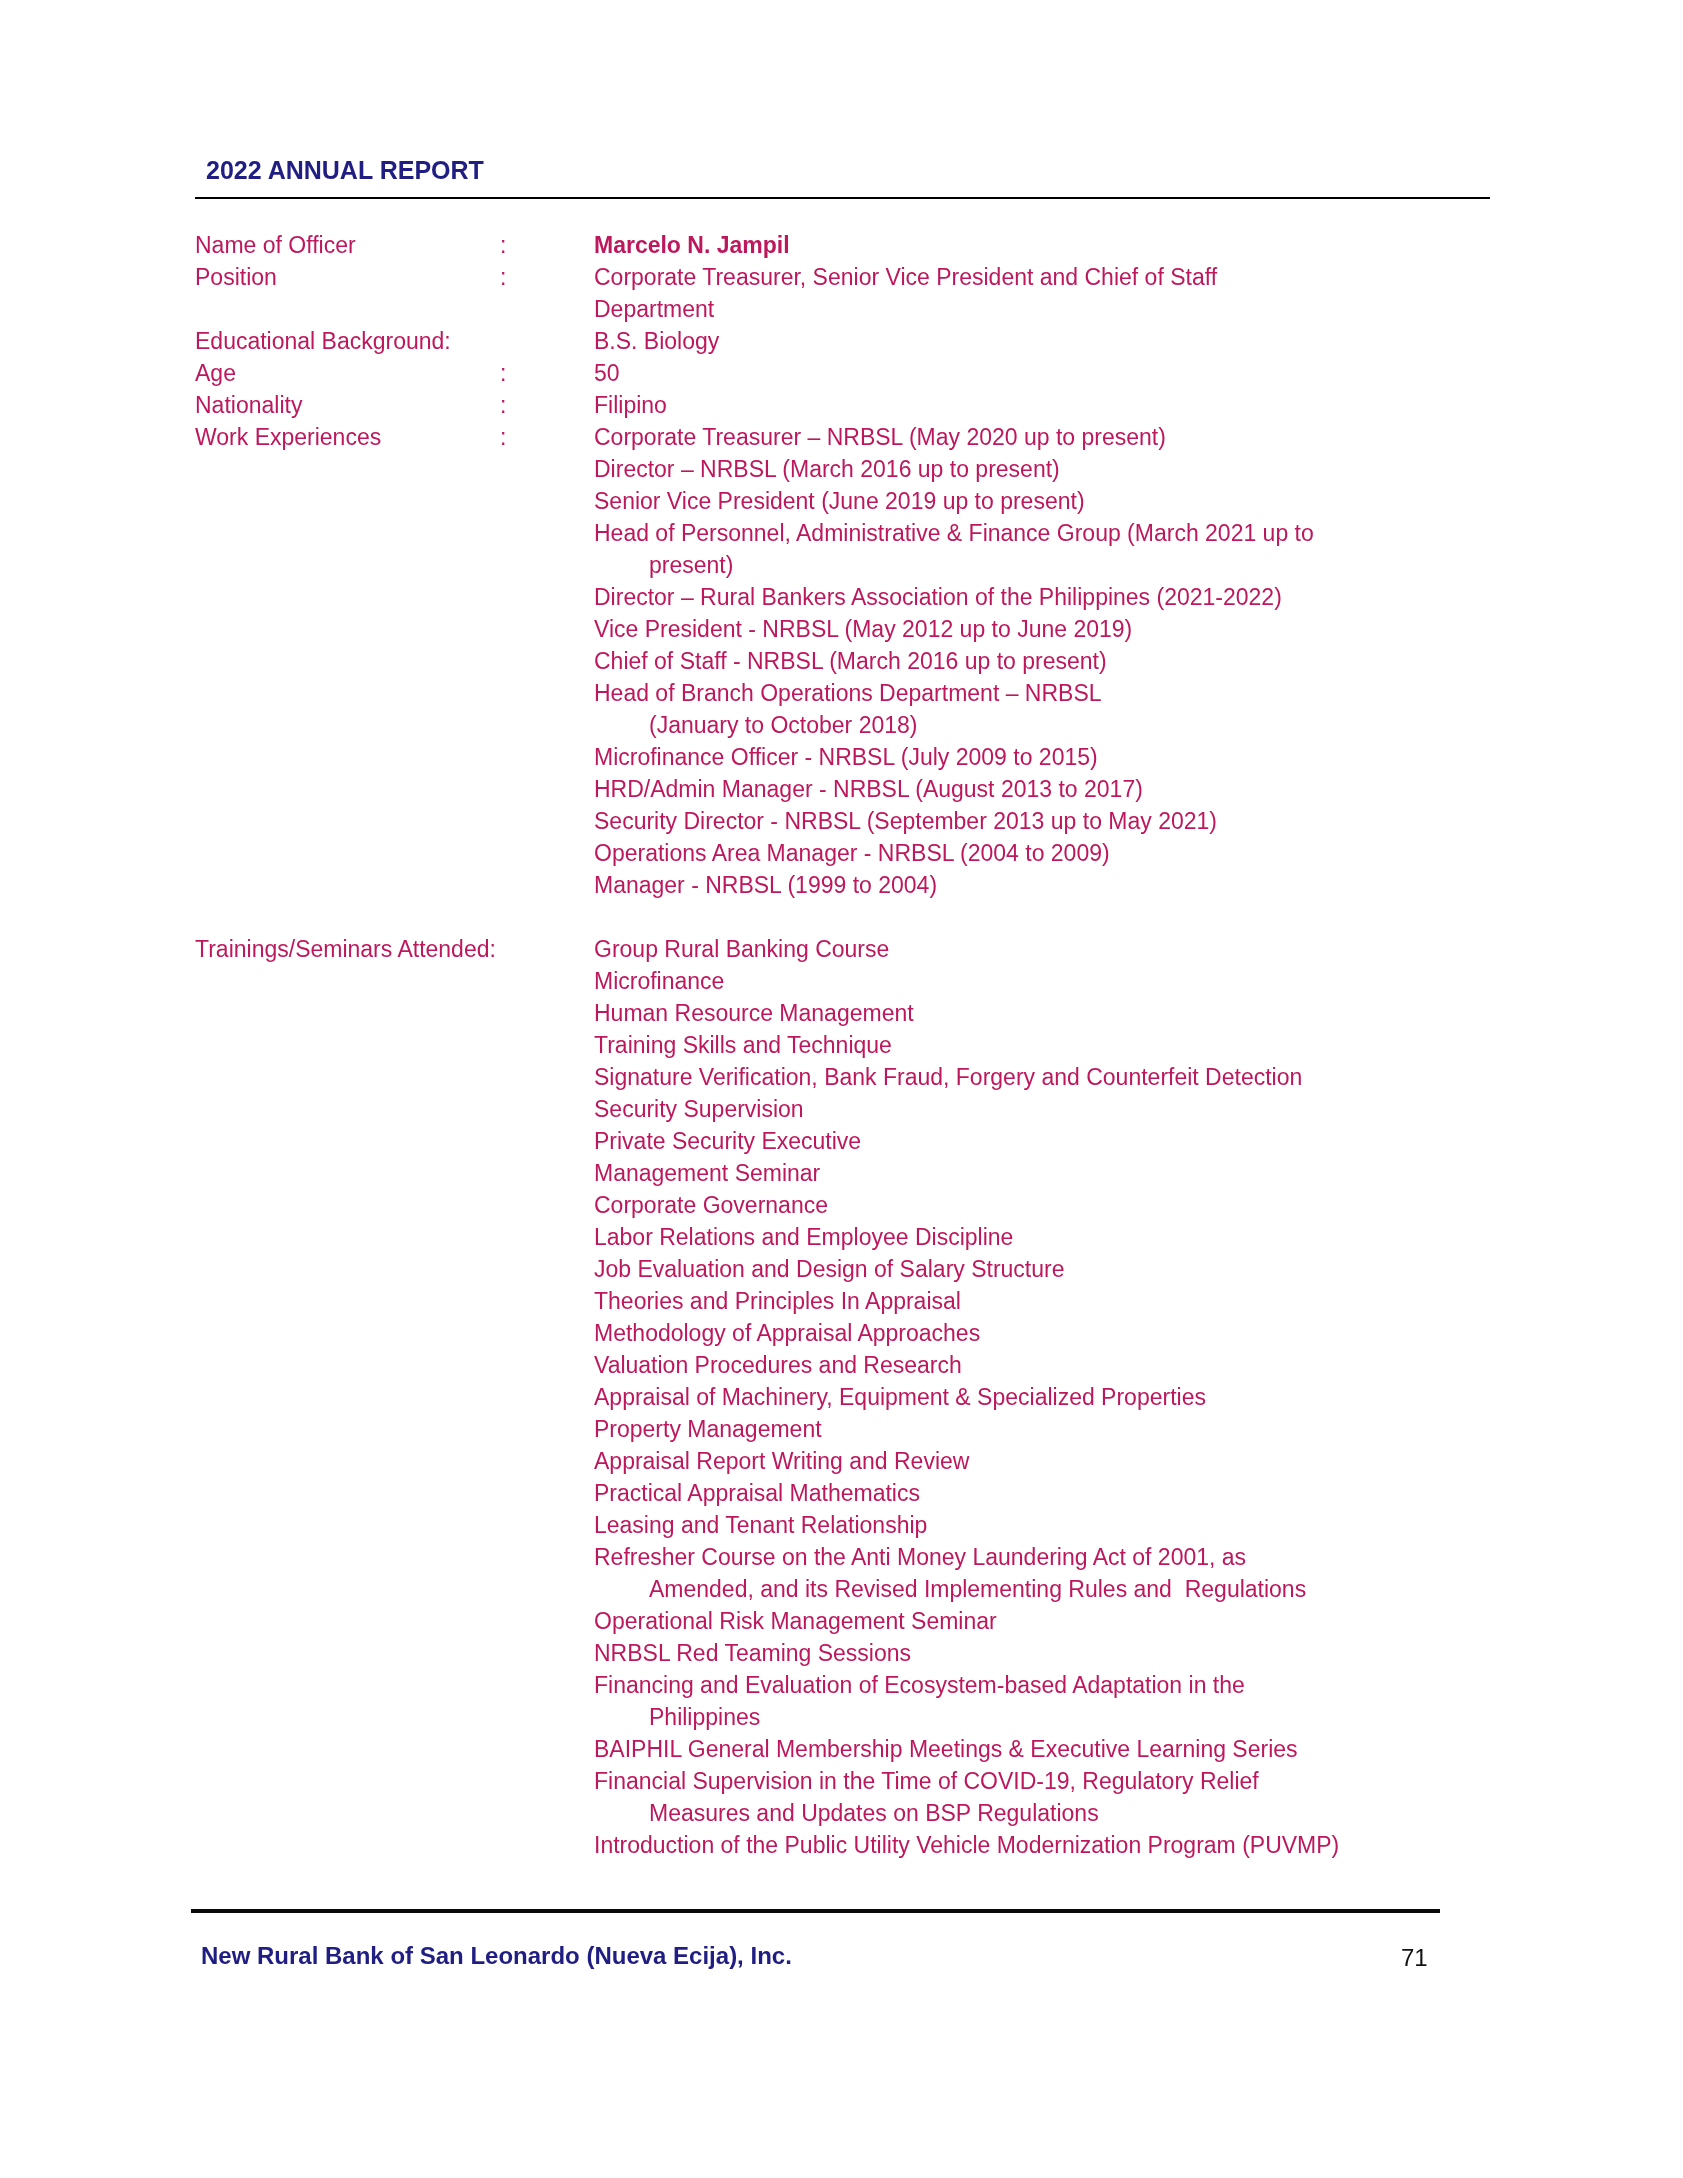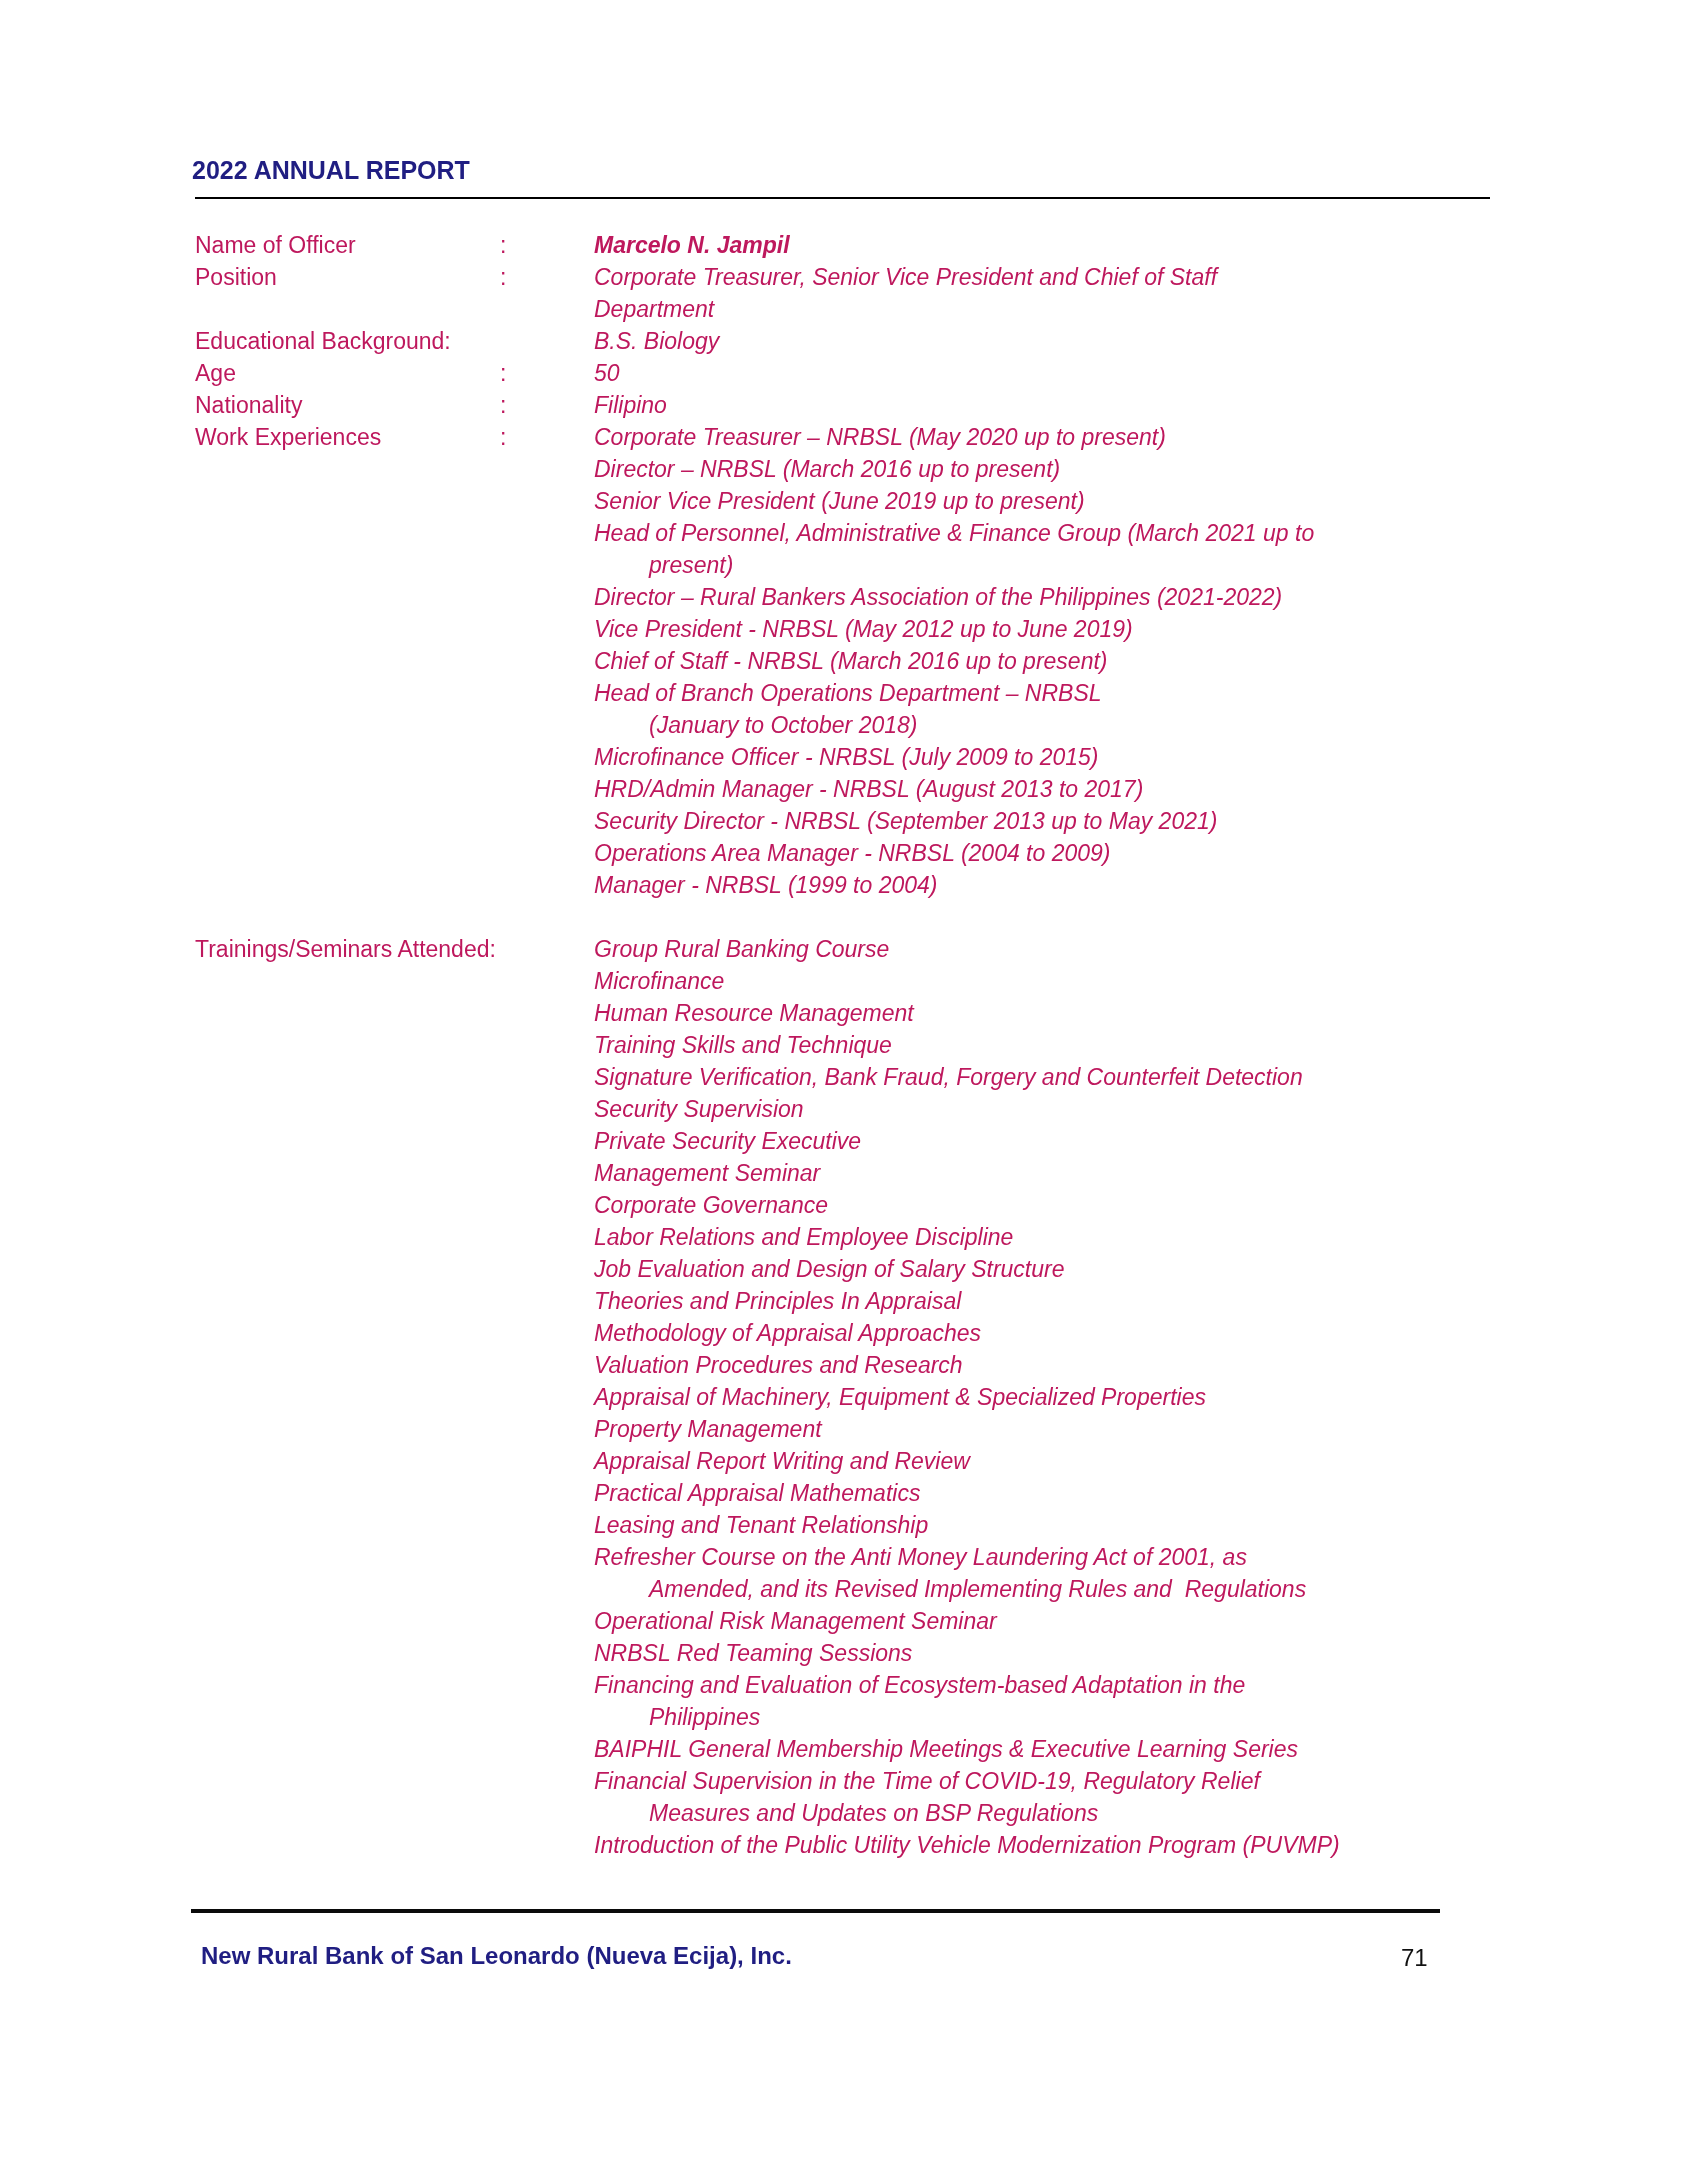--- a/index.html
+++ b/index.html
@@ -9,21 +9,21 @@
     position: relative;
     width: 1683px;
     height: 2178px;
     background: #ffffff;
     font-family: "Liberation Sans", sans-serif;
     color: var(--ink);
     overflow: hidden;
   }
   .header-title {
     position: absolute;
-    left: 192px;
+    left: 206px;
     top: 156px;
     font-size: 25px;
     font-weight: bold;
     color: var(--navy);
   }
   .header-rule {
     position: absolute;
     left: 195px;
     top: 197px;
     width: 1295px;
@@ -44,21 +44,21 @@
   .field-label {
     width: 305px;
     flex: 0 0 305px;
     white-space: nowrap;
   }
   .field-colon {
     width: 94px;
     flex: 0 0 94px;
   }
   .field-values { flex: 1 1 auto; min-width: 0; }
-  .value-line { white-space: pre-wrap; font-style: italic; }
+  .value-line { white-space: pre-wrap; }
   .value-line.indent { padding-left: 55px; }
   .value-line.bold { font-weight: bold; }
   .footer-rule {
     position: absolute;
     left: 191px;
     top: 1909px;
     width: 1249px;
     height: 4px;
     background: #0a0a0a;
   }

